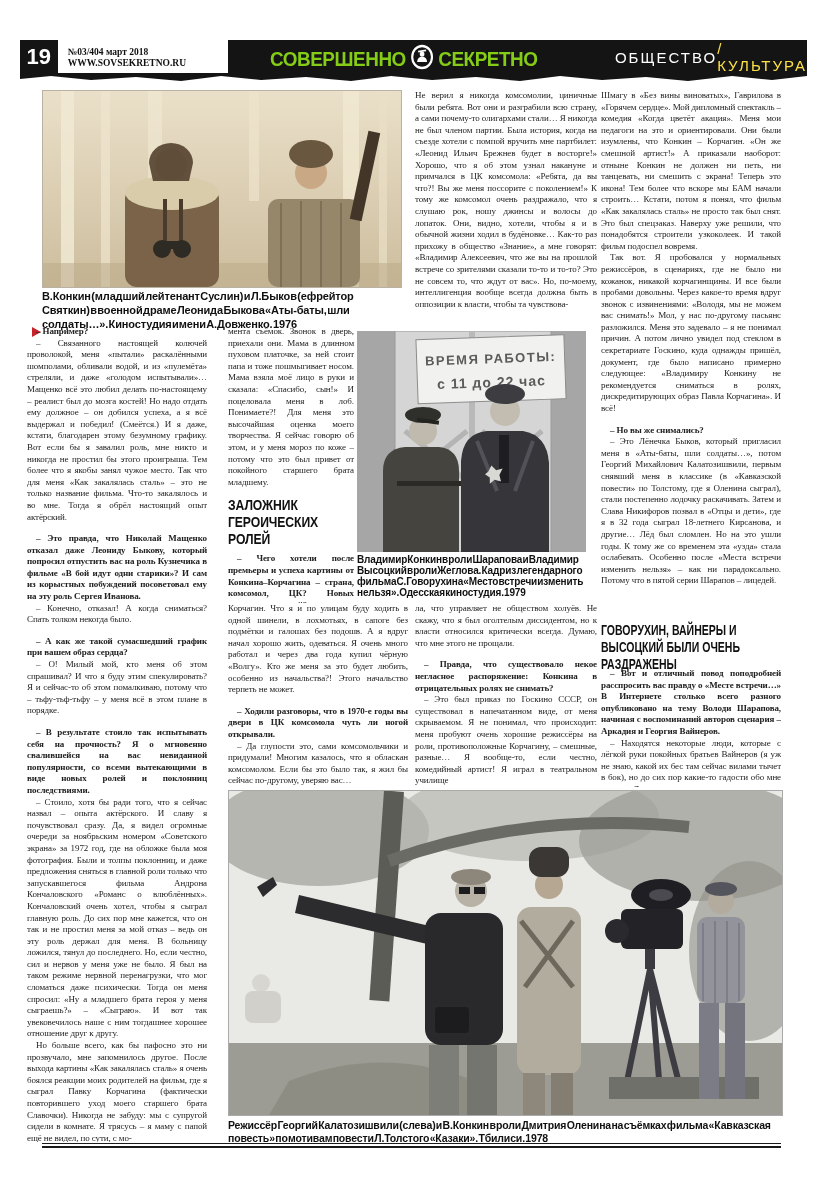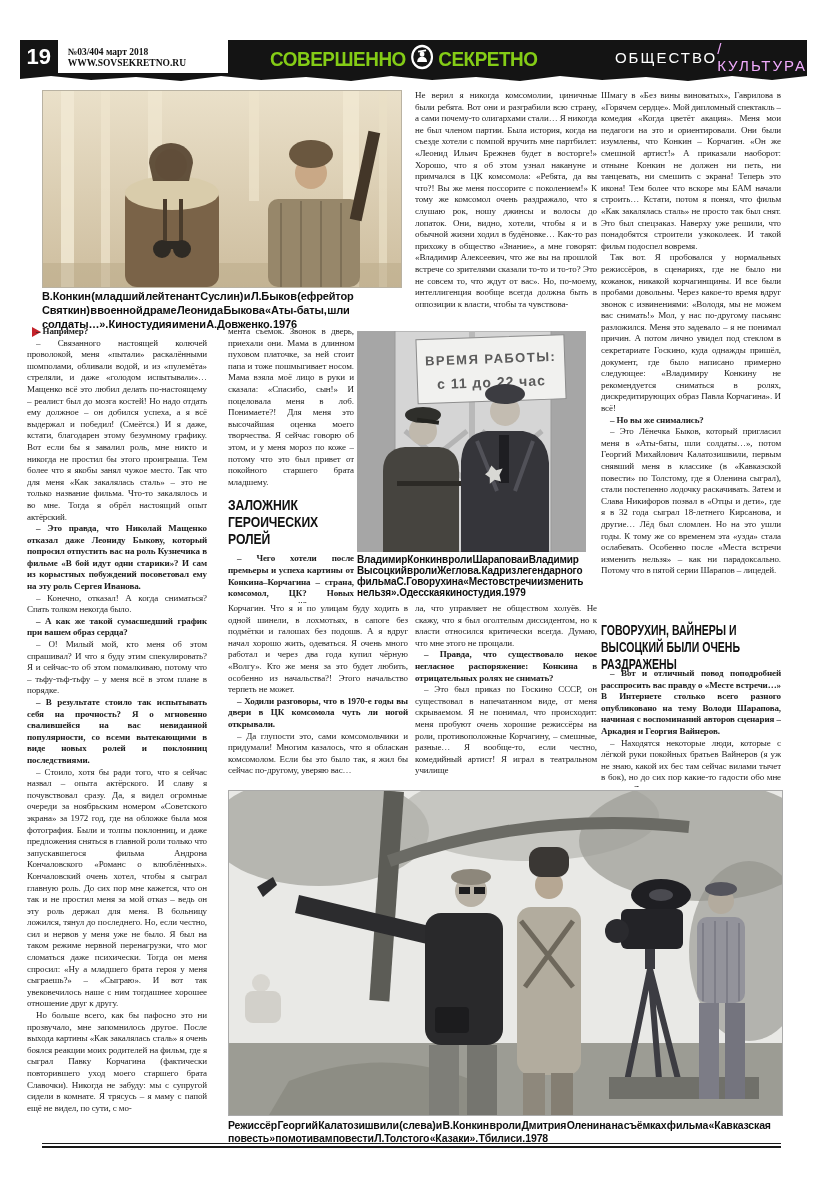--- a/index.html
+++ b/index.html
@@ -11,29 +11,29 @@
         display:flex;align-items:stretch;}
   .pgnum{width:43px;display:flex;align-items:center;justify-content:center;
          color:#fff;font-size:22px;font-weight:800;}
   .issuebox{background:#fff;width:176px;padding:4px 6px 2px 10px;display:flex;flex-direction:column;
             justify-content:center;font-size:9.5px;font-weight:700;line-height:11.5px;color:#111;font-family:Liberation Serif, serif;}
   .masthead{margin-left:42px;display:flex;align-items:flex-end;color:#84cc16;}
   .mast-inner{display:flex;align-items:center;gap:5px;transform:scaleX(.9);transform-origin:0 50%;}
   .mastword{font-size:21px;font-weight:800;letter-spacing:-.5px;}
   .section{margin-left:48px;display:flex;align-items:center;font-size:15px;letter-spacing:2px;}
   .sec-b{color:#fff;font-weight:400;}
-  .sec-l{color:#f0abfc;font-weight:400;}
+  .sec-l{color:#fde047;font-weight:400;}
   .torn{position:absolute;left:20px;top:73px;width:787px;height:10px;}
 
   
   .tcol{position:absolute;overflow:hidden;text-align:justify;font-size:9px;line-height:11.6px;
         letter-spacing:-.1px;color:#222;}
   .tcol p{margin:0;text-indent:9px;font-family:Liberation Serif, serif;}
   .tcol p.cont{text-indent:0;}
-  .tcol p.q{font-weight:700;}
+  .tcol p.q{font-weight:700;margin-top:10px;}
   .tcol p.first{margin-top:0;}
 
   .subhead{font-weight:800;color:#101010;line-height:17px;}
   .sh-inner{transform-origin:0 0;}
 
   .caption{position:absolute;font-weight:700;color:#101010;word-spacing:-2.4px;letter-spacing:-.15px;}
 
   .marker{position:absolute;left:32px;top:327px;width:0;height:0;
           border-left:9px solid #c4232b;border-top:5.5px solid transparent;border-bottom:5.5px solid transparent;}
 

